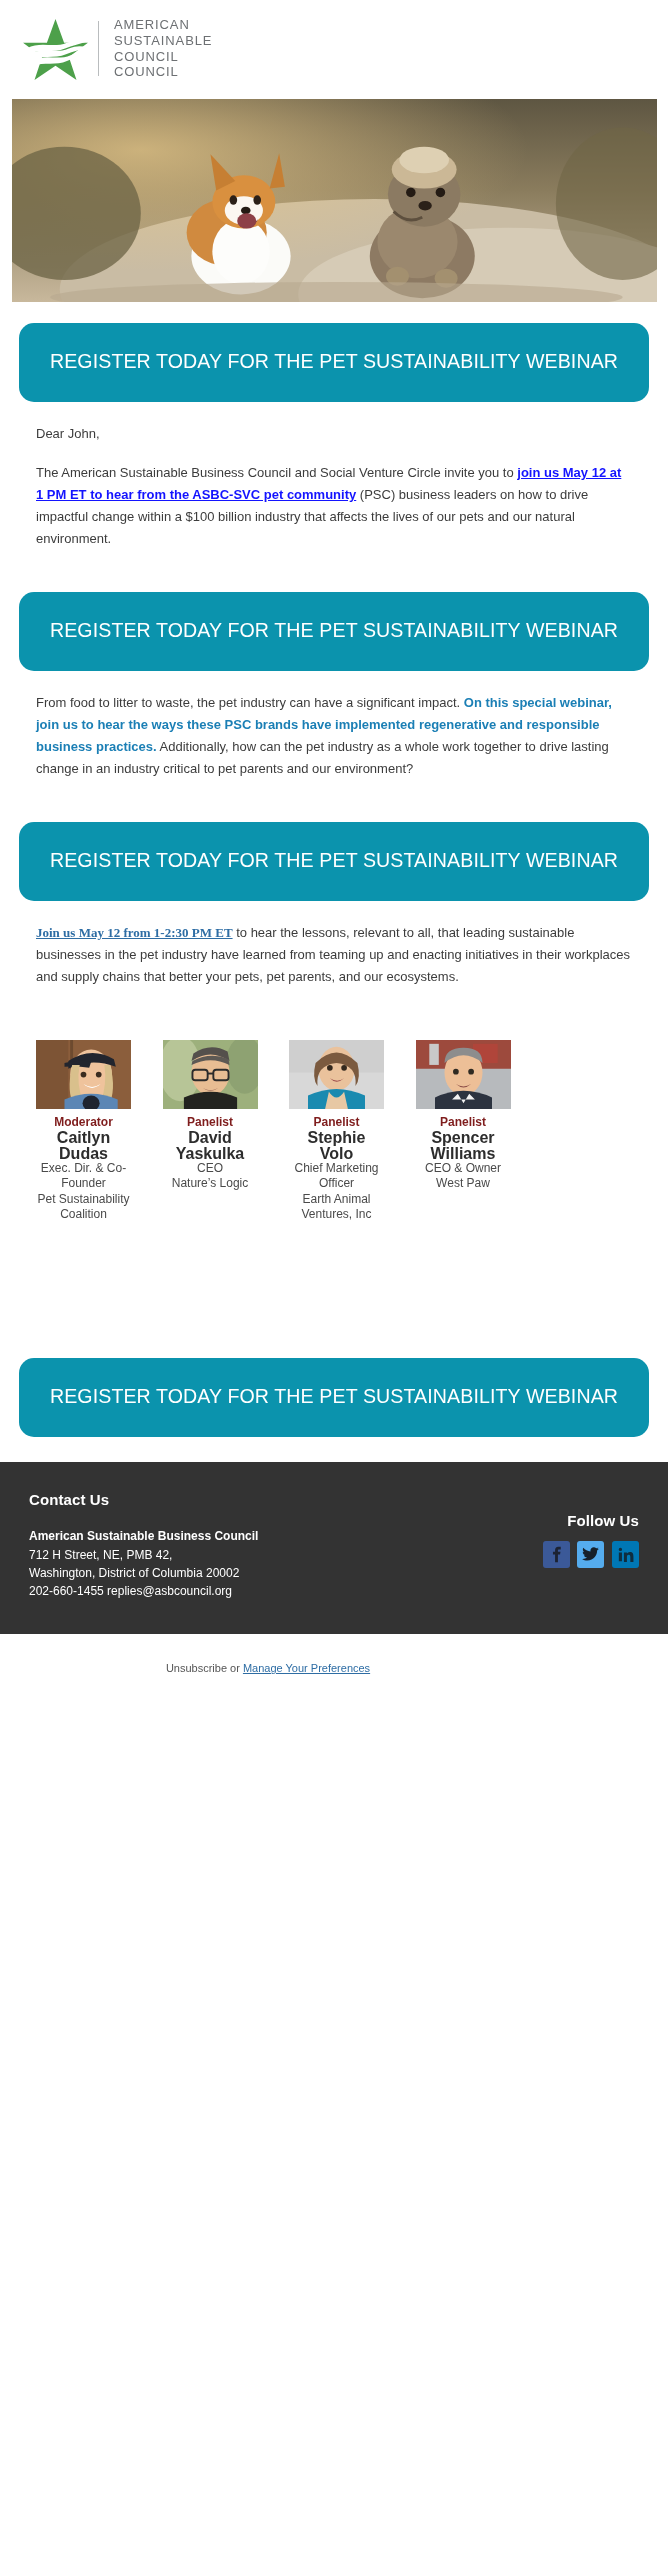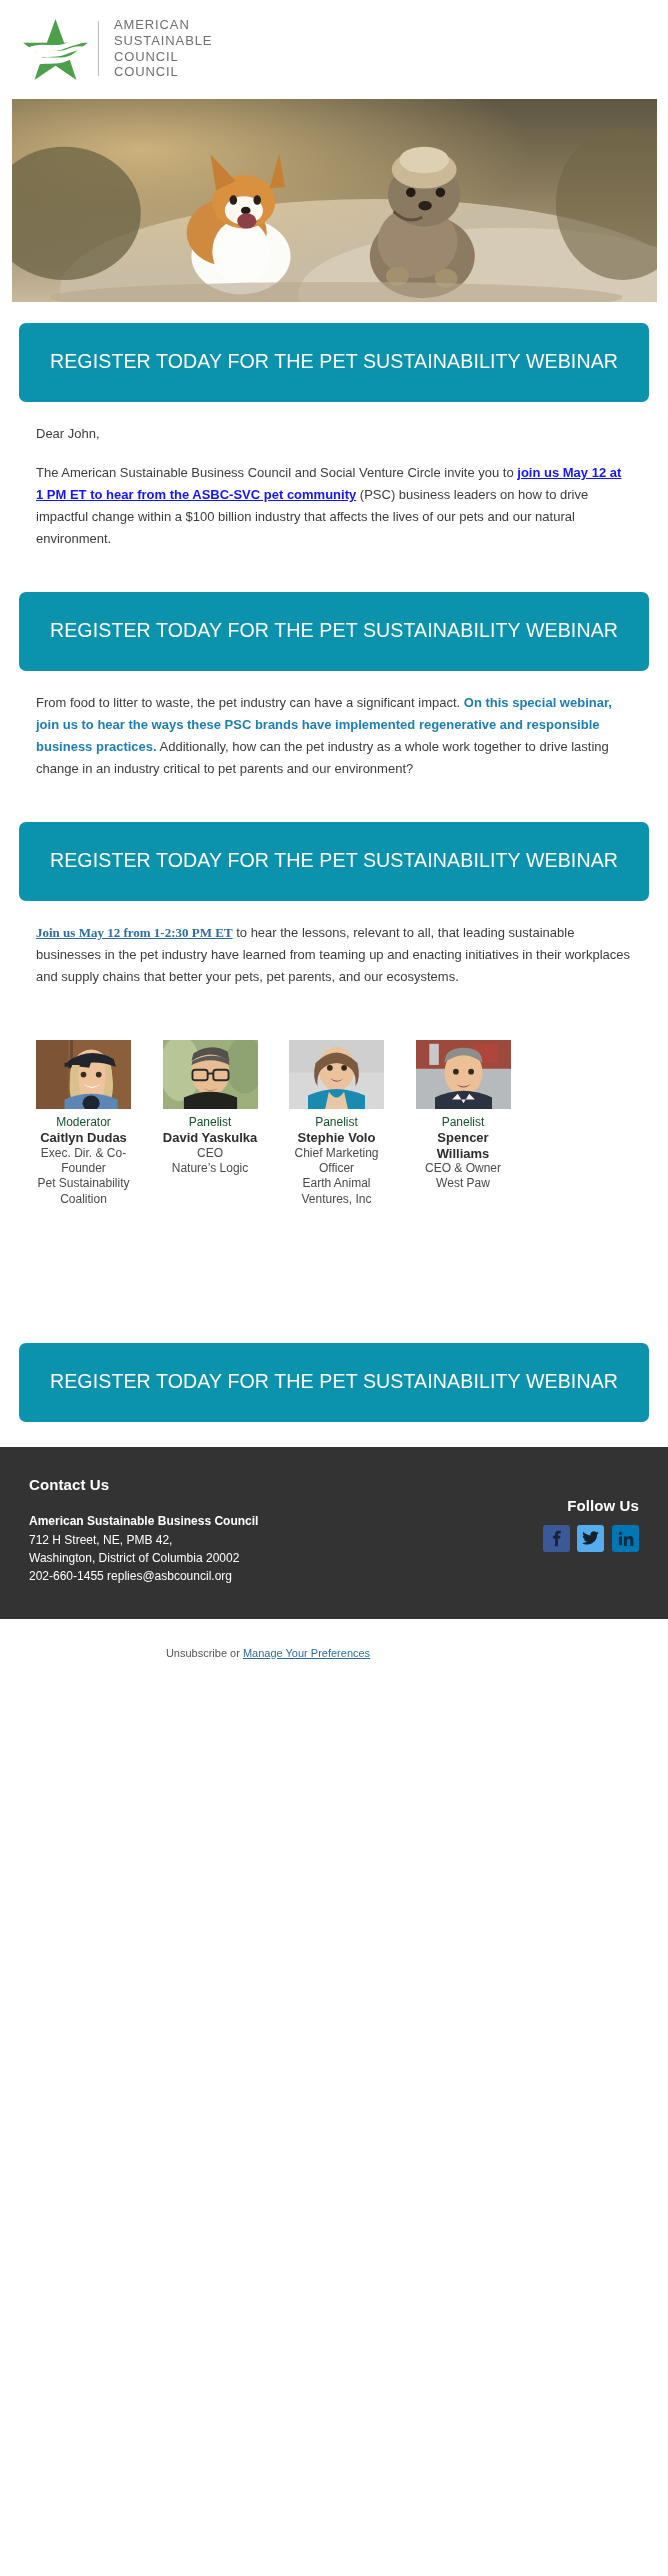--- a/index.html
+++ b/index.html
@@ -51,21 +51,21 @@
     overflow: hidden;
     background: #b9a98f;
   }
   .hero svg { display: block; width: 645px; height: 203px; }
 
   
   .cta {
     width: 630px;
     margin: 21px auto 0 auto;
     background: #0b93ad;
-    border-radius: 7px;
+    border-radius: 15px;
     text-align: center;
     color: #ffffff;
     font-size: 19.6px;
     line-height: 24px;
     padding: 26px 15.3px 29px 15.3px;
     letter-spacing: 0.1px;
     cursor: pointer;
   }
 
   
@@ -109,26 +109,26 @@
     width: 95px;
     height: 69px;
     overflow: hidden;
     display: block;
     margin: 0 auto 5.7px auto;
     background: #cfcfcf;
   }
   .headshot svg { display: block; width: 95px; height: 69px; }
   .p-role {
     font-size: 12px;
-    font-weight: normal;
-    color: #14532d;
+    font-weight: bold;
+    color: #7f1d1d;
     line-height: 15.3px;
   }
   .p-name {
-    font-size: 13px;
+    font-size: 16px;
     font-weight: bold;
     color: #2d2d2d;
     line-height: 15.3px;
   }
   .p-title, .p-org {
     font-size: 12px;
     color: #4a4a4a;
     line-height: 15.3px;
   }
 

